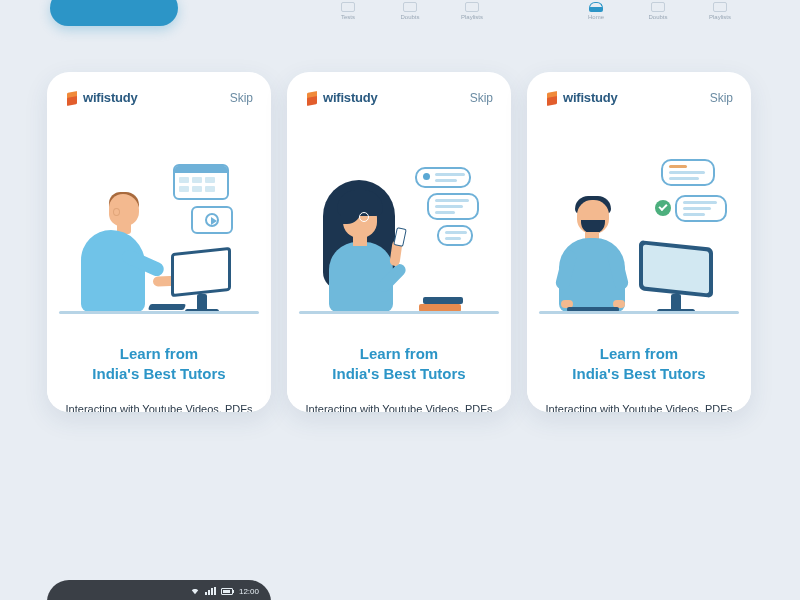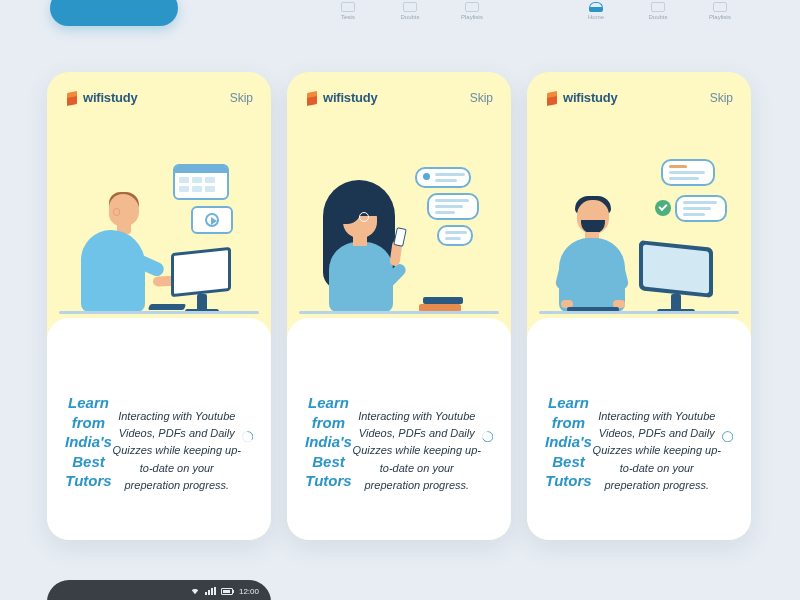--- a/index.html
+++ b/index.html
@@ -50,22 +50,22 @@
   
   .row {
     position: absolute;
     left: 47px;
     top: 72px;
     display: flex;
     gap: 16px;
   }
   .card {
     width: 224px;
-    height: 468px;
-    background: #fef9c3;
+    height: 340px;
+    background: #ffffff;
     border-radius: 22px;
     box-shadow: 0 8px 24px rgba(40,70,110,0.10);
     position: relative;
     overflow: hidden;
   }
   .card-head {
     position: absolute;
     top: 18px; left: 18px; right: 18px;
     display: flex;
     justify-content: space-between;
@@ -172,22 +172,22 @@
   
   .sheet {
     position:absolute;
     left:0; right:0; bottom:0;
     top:246px;
     background:#fff;
     border-radius:22px 22px 0 0;
     padding:26px 18px 0;
     text-align:center;
     display:flex;
+    flex-direction:column;
     align-items:center;
-    font-style:italic;
   }
   .title {
     color:#2c95c7;
     font-weight:700;
     font-size:15px;
     line-height:1.3;
   }
   .desc {
     margin-top:18px;
     color:#2a3a4a;

